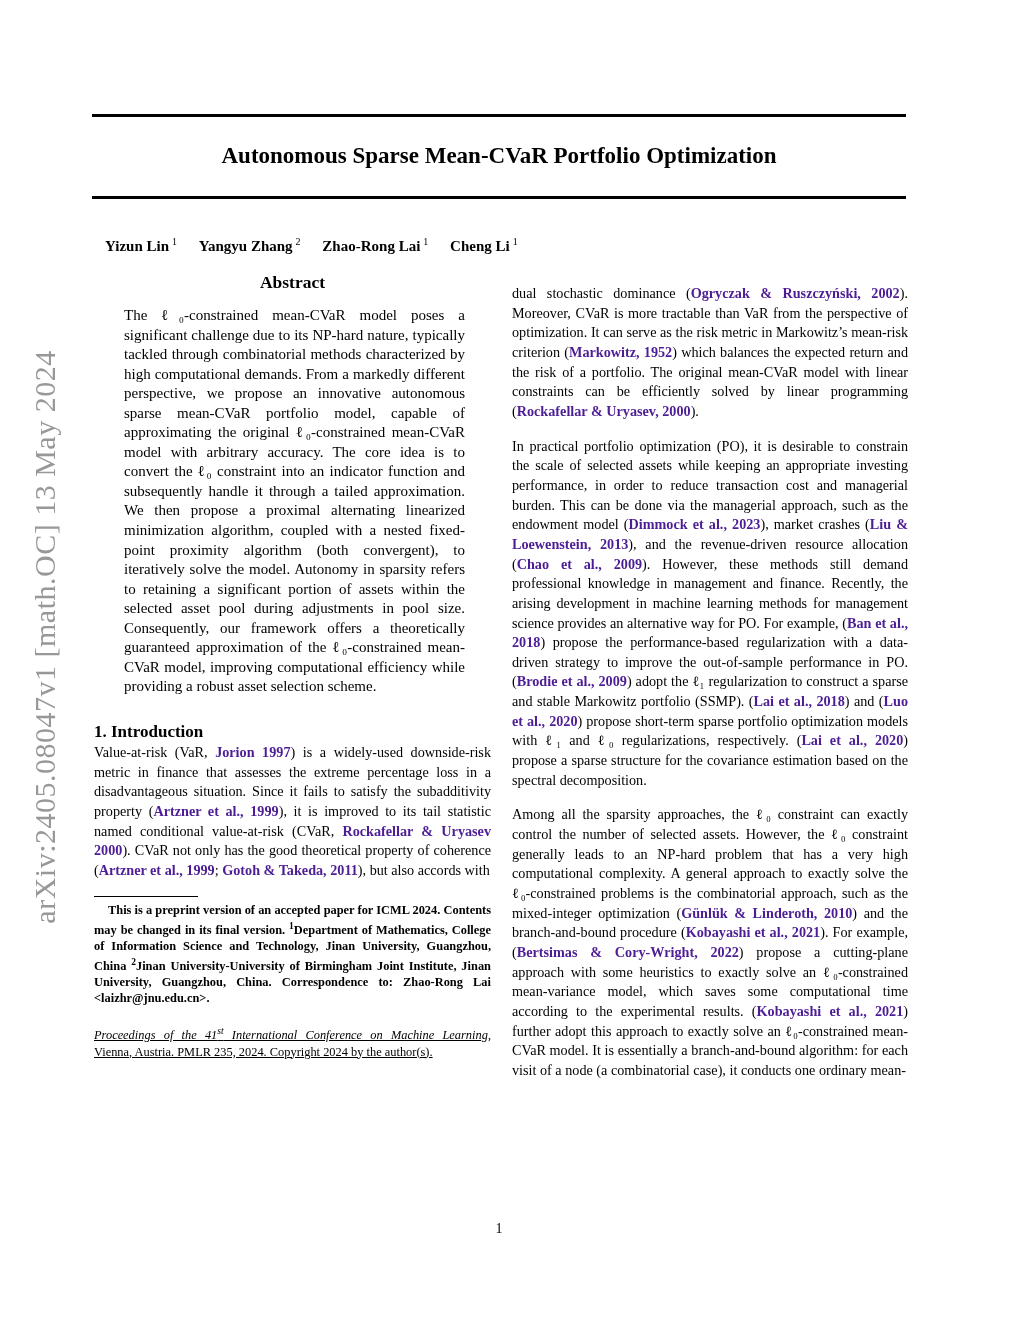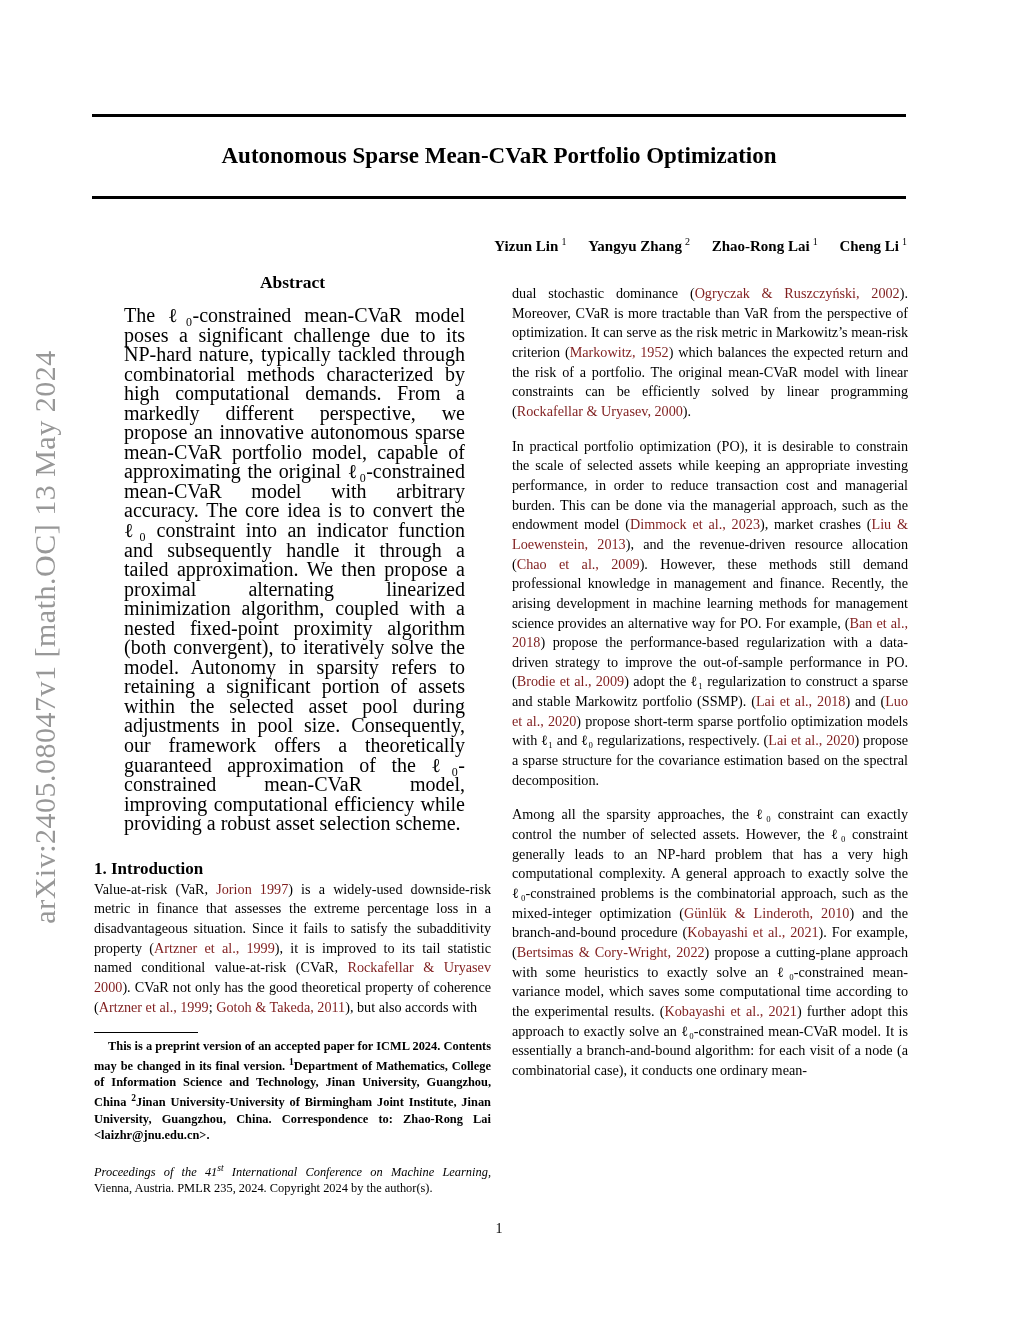--- a/index.html
+++ b/index.html
@@ -13,38 +13,38 @@
     white-space:nowrap; font-size:30px; color:#989898; letter-spacing:0.5px;
   }
   .rule { position:absolute; left:92px; width:814px; height:3px; background:#000; }
   #rule-top { top:114px; }
   #rule-mid { top:196px; }
   #paper-title {
     position:absolute; left:92px; top:143px; width:814px;
     text-align:center; font-weight:bold; font-size:23px;
   }
   #authors-line {
-    position:absolute; left:102px; top:236px; width:814px;
-    text-align:right; font-weight:bold; font-size:15px;
+    position:absolute; left:96px; top:236px; width:814px;
+    text-align:left; font-weight:bold; font-size:15px;
   }
   .author { margin:0 9px; white-space:nowrap; }
   .asup { font-size:10px; vertical-align:super; margin-left:3px; font-weight:normal; }
   #col-left  { position:absolute; left:94px;  top:272px; width:397px; }
   #col-right { position:absolute; left:512px; top:284px; width:396px; }
   .abs-heading { text-align:center; font-size:17.5px; font-weight:bold; margin:0 0 13px 0; }
-  .abs-body { margin:0 26px 0 30px; font-size:20px; line-height:19.55px; text-align:justify; }
+  .abs-body { margin:0 26px 0 30px; font-size:15px; line-height:19.55px; text-align:justify; }
   .sec-heading { font-size:17px; font-weight:bold; margin:25px 0 1px 0; }
   .par { font-size:14.2px; line-height:19.65px; text-align:justify; margin:0 0 15px 0; }
   .par:last-child { margin-bottom:4px; }
-  .cite { color:#7f1d1d; }
+  .cite { color:#4c1d95;font-weight:bold; }
   .it { font-style:italic; }
   .sup { font-size:9.5px; vertical-align:super; }
   .fn-rule { width:104px; border-top:1.6px solid #000; margin:15px 0 5px 0; }
   .fn  { font-size:12.4px; line-height:16px; text-align:justify; text-indent:14px;font-weight:bold; }
-  .fn2 { font-size:12.4px; line-height:16.6px; text-align:justify; margin-top:17px; }
+  .fn2 { font-size:12.4px; line-height:16.6px; text-align:justify; margin-top:17px;text-decoration:underline; }
   #page-number { position:absolute; left:92px; top:1221px; width:814px; text-align:center; font-size:14px; }
 </style>
 </head>
 <body>
 
 <div class="page">
 
   <div id="arxiv-banner">arXiv:2405.08047v1  [math.OC]  13 May 2024</div>
 
   <div id="rule-top" class="rule"></div>

